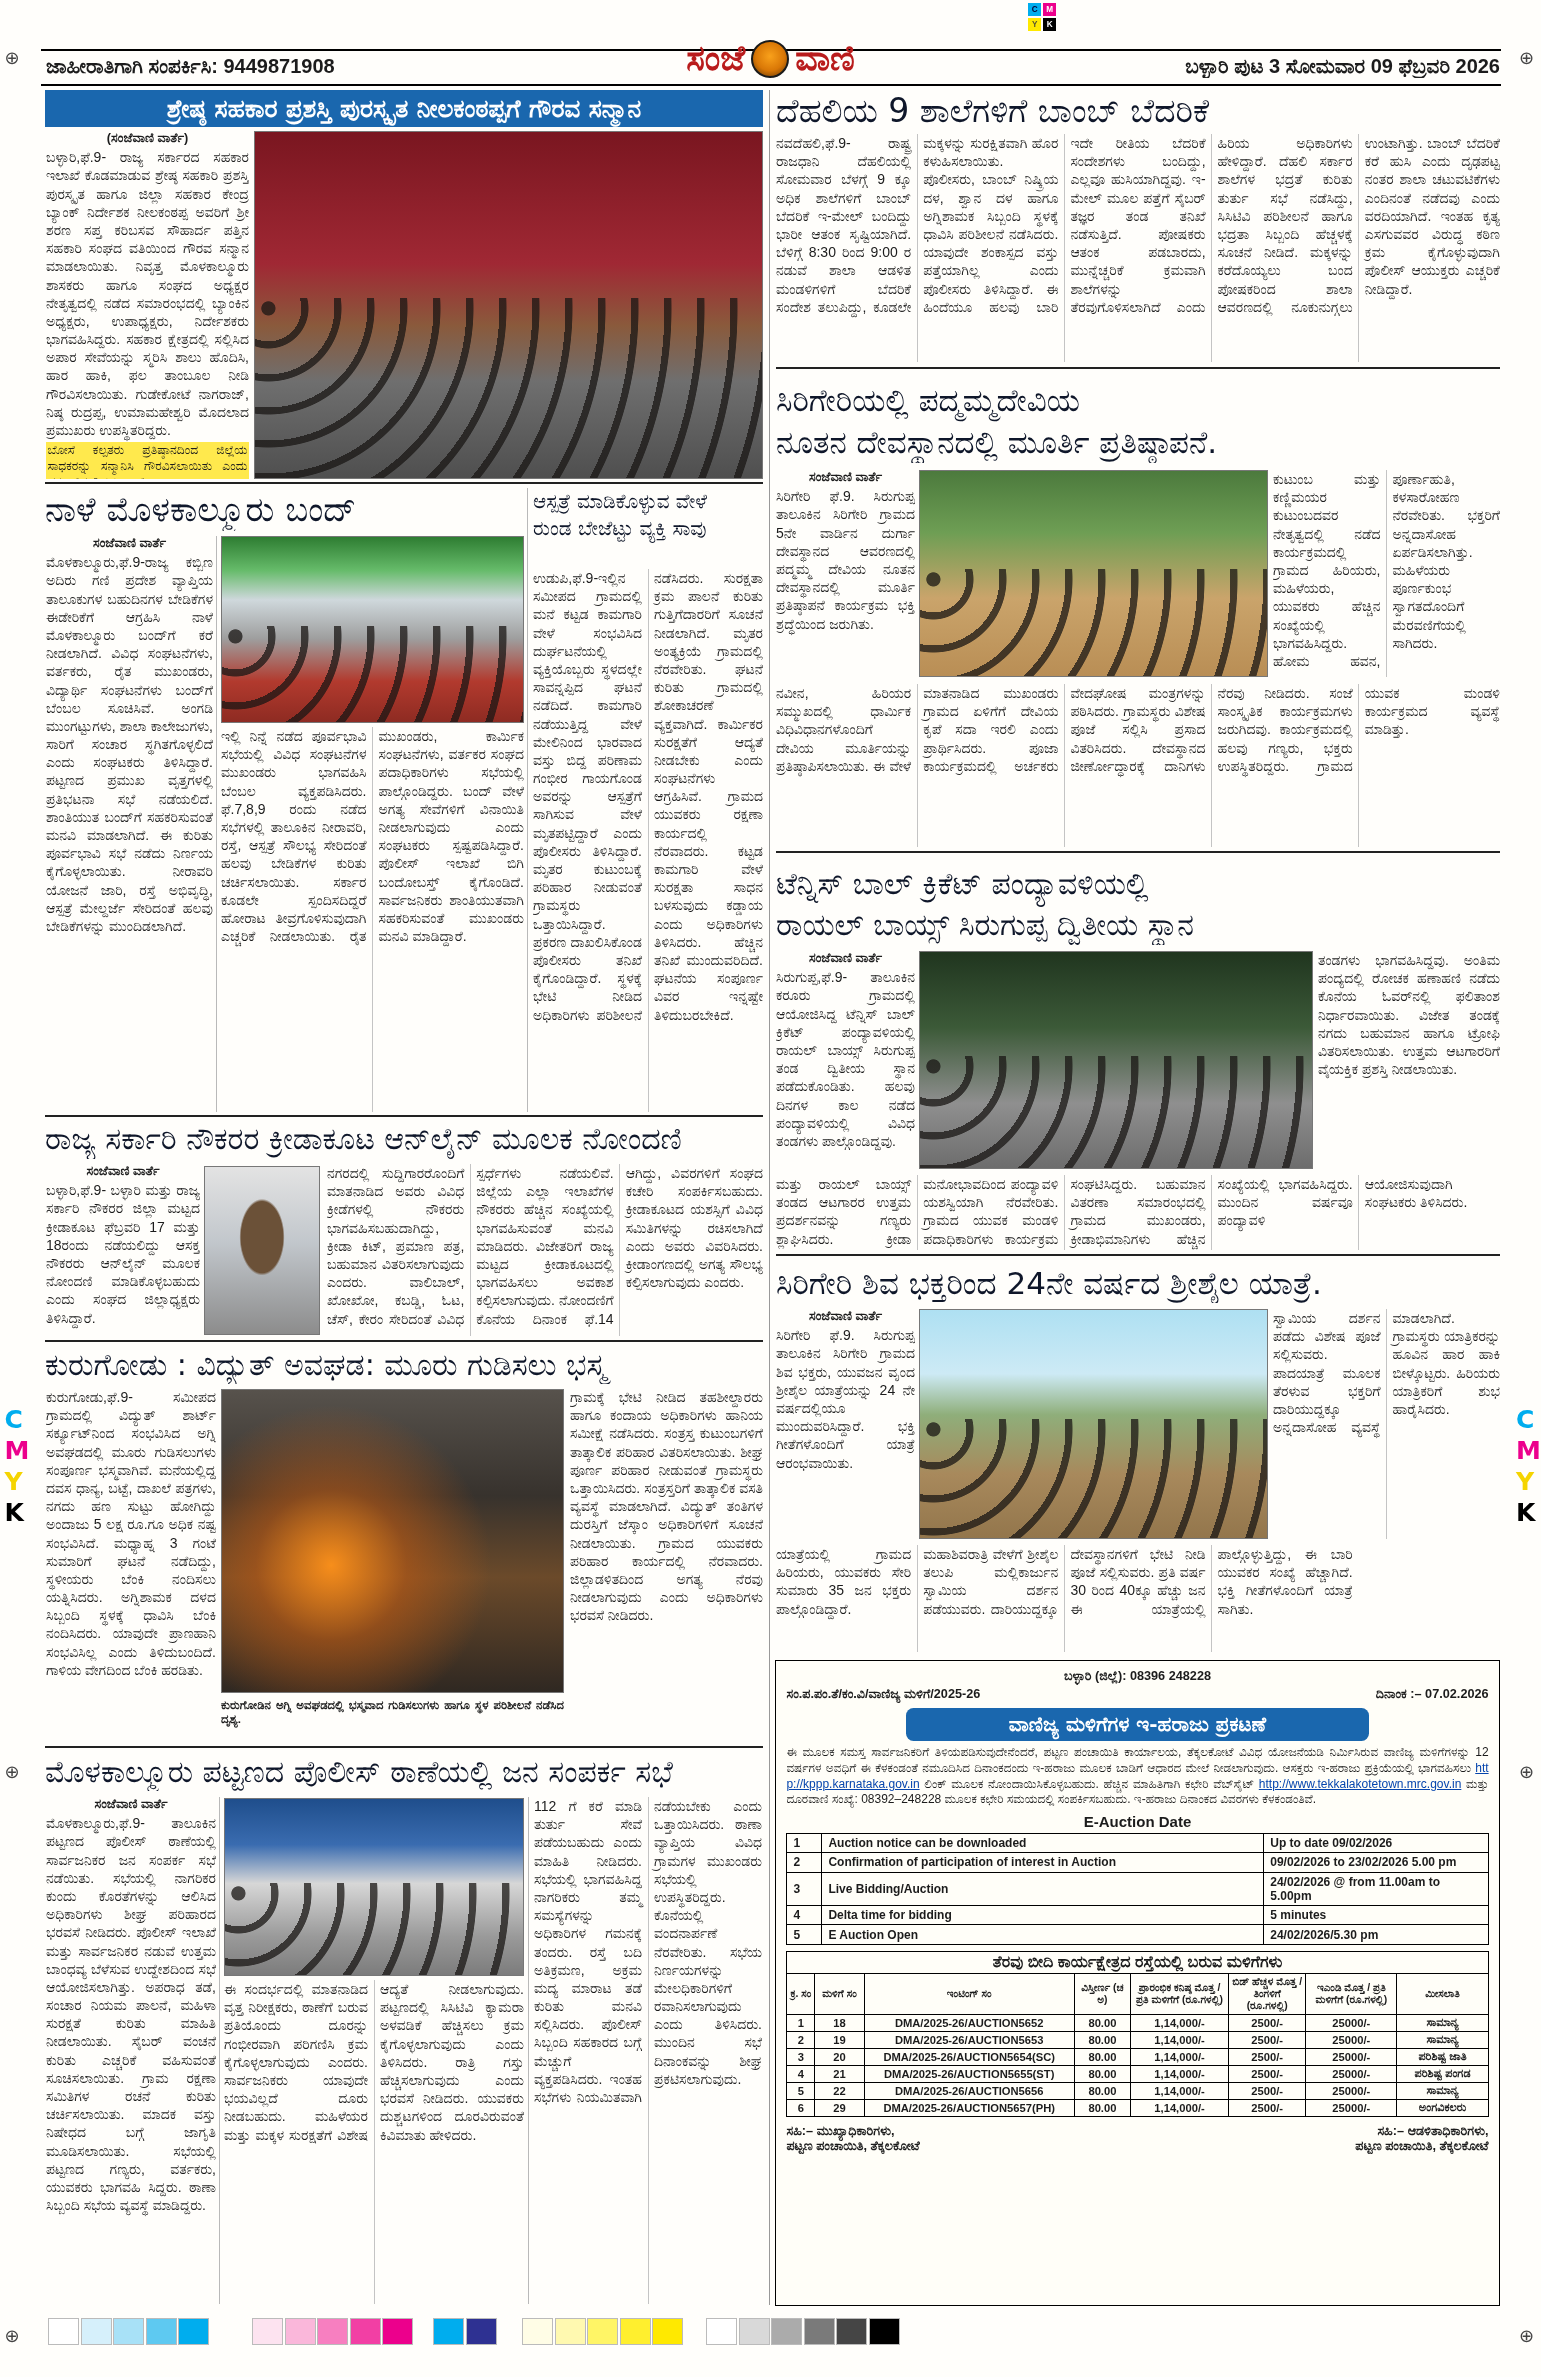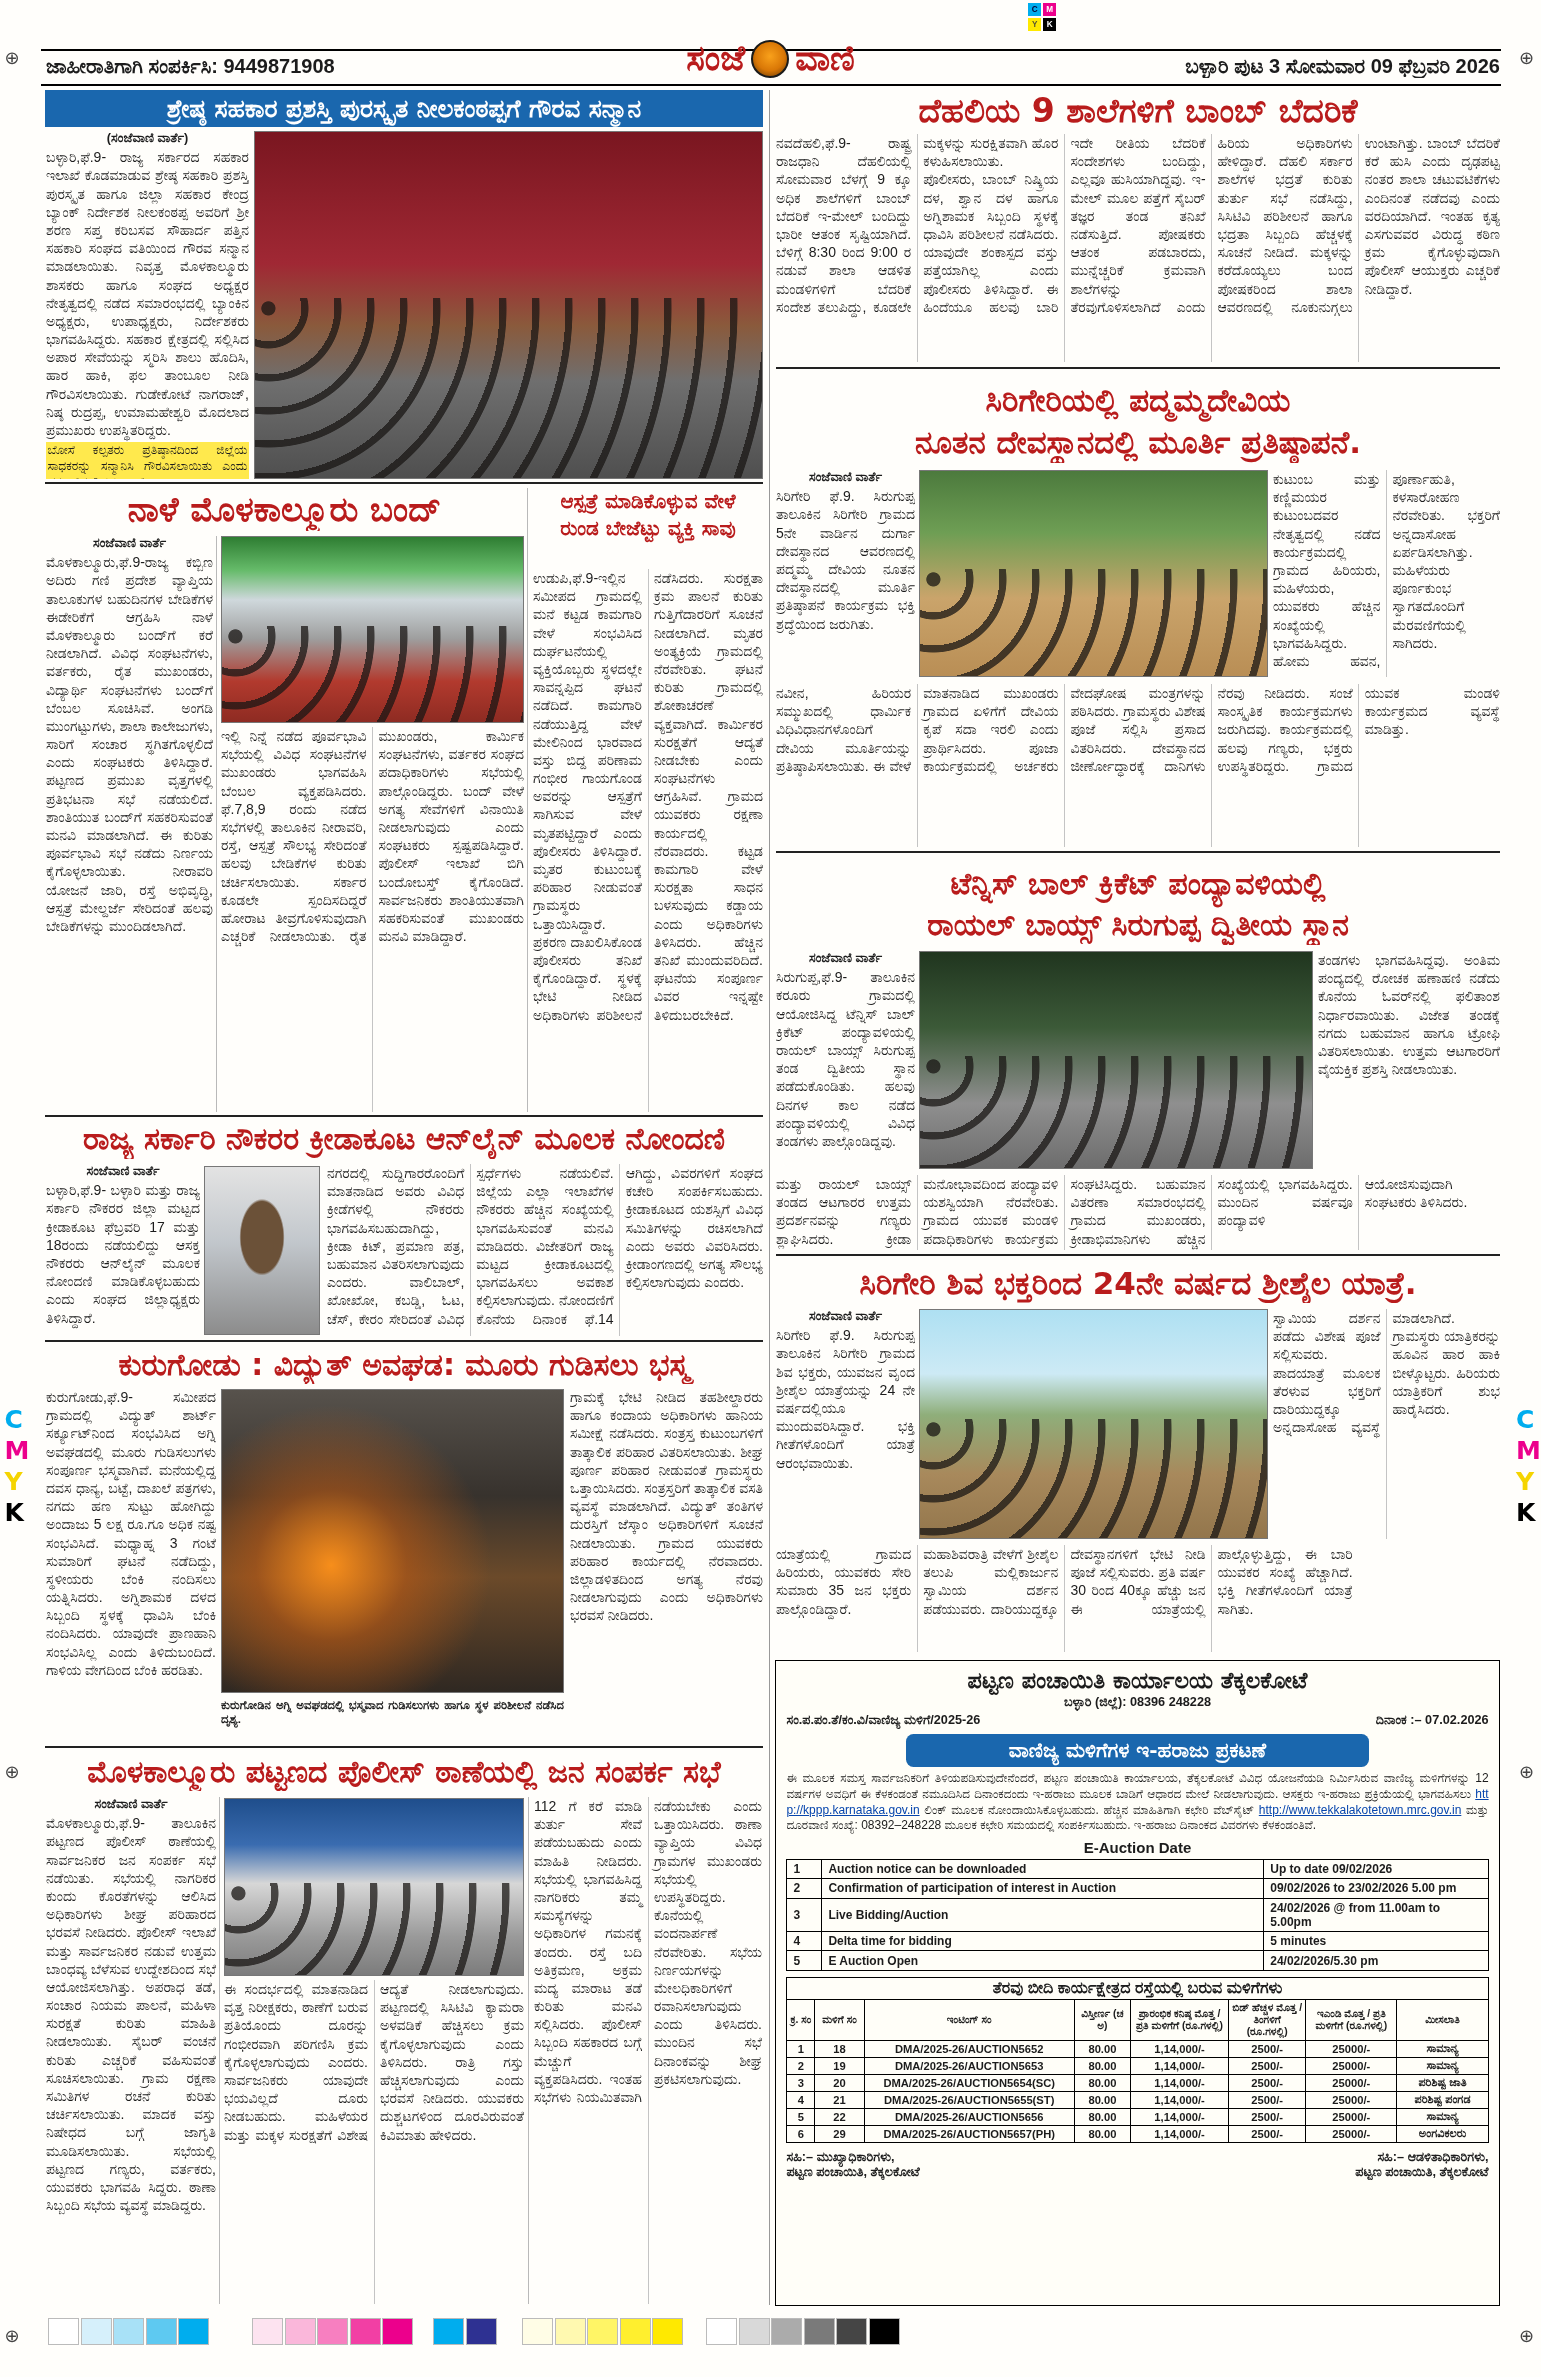--- a/index.html
+++ b/index.html
@@ -10,21 +10,21 @@
   .hrule{position:absolute;height:1.5px;background:#222;}
   .vrule{position:absolute;width:0.7px;background:#b9b9b9;}
   .headrule{position:absolute;height:2.2px;background:#000;}
   .btxt{font-size:14px;line-height:1.3;text-align:justify;word-break:break-word;}
   .byline{font-weight:bold;text-align:center;font-size:12.7px;margin-bottom:2.2px;}
   .cols{column-gap:12px;column-rule:0.7px solid #c4c4c4;}
   .c2{column-count:2}.c3{column-count:3}.c5{column-count:5}
   .block{overflow:hidden;}
   .h-banner{background:#1a67ae;color:#fff;font-weight:bold;font-size:24.6px;text-align:center;
             line-height:37px;font-family:"DejaVu Sans","Liberation Sans",sans-serif;overflow:hidden;}
-  .h-big{font-weight:700;color:#b91c1c;text-align:center;overflow:hidden;
+  .h-big{font-weight:400;color:#0f172a;overflow:hidden;
          font-family:"DejaVu Sans","Liberation Sans",sans-serif;white-space:pre-line;}
   .hl{background:#ffe94d;padding:0.7px 1.5px;margin:3px 0 0 0;font-size:12.3px;line-height:1.3;text-align:justify;}
   .photo{position:absolute;border:0.7px solid #777;box-sizing:border-box;}
   .photo .crowd{position:absolute;left:0;right:0;bottom:0;height:52%;
     background:repeating-radial-gradient(circle at 13.4px 10.4px, rgba(25,22,20,.75) 0 6.7px, rgba(0,0,0,0) 7.5px 33px);}
   .photo-sanmana{background:linear-gradient(180deg,#7a1620 0%,#a02834 38%,#8a5a3c 56%,#6f6f6f 72%,#4f4f4f 100%);}
   .photo-bund{background:linear-gradient(180deg,#2e7d32 0%,#66bb6a 18%,#cfd8dc 34%,#9e9e9e 55%,#b23a2e 78%,#8e2b22 100%);}
   .photo-temple{background:linear-gradient(180deg,#4c7a3d 0%,#6e9e54 30%,#caa46b 62%,#b98e55 100%);}
   .photo-team{background:linear-gradient(180deg,#20351f 0%,#3c5a38 35%,#8f8f8f 70%,#6d6d6d 100%);}
   .photo-portrait{background:radial-gradient(ellipse at 50% 42%,#6b5138 0%,#6b5138 26%,rgba(0,0,0,0) 28%),
@@ -205,21 +205,20 @@
     <div class="byline">ಸಂಜೆವಾಣಿ ವಾರ್ತೆ</div>
     <div class="btxt">ಸಿರಿಗೇರಿ ಫೆ.9. ಸಿರುಗುಪ್ಪ ತಾಲೂಕಿನ ಸಿರಿಗೇರಿ ಗ್ರಾಮದ ಶಿವ ಭಕ್ತರು, ಯುವಜನ ವೃಂದ ಶ್ರೀಶೈಲ ಯಾತ್ರೆಯನ್ನು 24 ನೇ ವರ್ಷದಲ್ಲಿಯೂ ಮುಂದುವರಿಸಿದ್ದಾರೆ. ಭಕ್ತಿ ಗೀತೆಗಳೊಂದಿಗೆ ಯಾತ್ರೆ ಆರಂಭವಾಯಿತು.</div>
   </div>
   <div class="photo photo-yatra" style="left:919px;top:1309px;width:349px;height:230px;">
       <div class="crowd"></div>
     </div>
   <div class="abs block btxt cols c2" style="left:1273px;top:1309px;width:227px;height:230px;">ಸ್ವಾಮಿಯ ದರ್ಶನ ಪಡೆದು ವಿಶೇಷ ಪೂಜೆ ಸಲ್ಲಿಸುವರು. ಪಾದಯಾತ್ರೆ ಮೂಲಕ ತೆರಳುವ ಭಕ್ತರಿಗೆ ದಾರಿಯುದ್ದಕ್ಕೂ ಅನ್ನದಾಸೋಹ ವ್ಯವಸ್ಥೆ ಮಾಡಲಾಗಿದೆ. ಗ್ರಾಮಸ್ಥರು ಯಾತ್ರಿಕರನ್ನು ಹೂವಿನ ಹಾರ ಹಾಕಿ ಬೀಳ್ಕೊಟ್ಟರು. ಹಿರಿಯರು ಯಾತ್ರಿಕರಿಗೆ ಶುಭ ಹಾರೈಸಿದರು.</div>
   <div class="abs block btxt cols c5" style="left:776px;top:1545px;width:724px;height:107px;">ಯಾತ್ರೆಯಲ್ಲಿ ಗ್ರಾಮದ ಹಿರಿಯರು, ಯುವಕರು ಸೇರಿ ಸುಮಾರು 35 ಜನ ಭಕ್ತರು ಪಾಲ್ಗೊಂಡಿದ್ದಾರೆ. ಮಹಾಶಿವರಾತ್ರಿ ವೇಳೆಗೆ ಶ್ರೀಶೈಲ ತಲುಪಿ ಮಲ್ಲಿಕಾರ್ಜುನ ಸ್ವಾಮಿಯ ದರ್ಶನ ಪಡೆಯುವರು. ದಾರಿಯುದ್ದಕ್ಕೂ ದೇವಸ್ಥಾನಗಳಿಗೆ ಭೇಟಿ ನೀಡಿ ಪೂಜೆ ಸಲ್ಲಿಸುವರು. ಪ್ರತಿ ವರ್ಷ 30 ರಿಂದ 40ಕ್ಕೂ ಹೆಚ್ಚು ಜನ ಈ ಯಾತ್ರೆಯಲ್ಲಿ ಪಾಲ್ಗೊಳ್ಳುತ್ತಿದ್ದು, ಈ ಬಾರಿ ಯುವಕರ ಸಂಖ್ಯೆ ಹೆಚ್ಚಾಗಿದೆ. ಭಕ್ತಿ ಗೀತೆಗಳೊಂದಿಗೆ ಯಾತ್ರೆ ಸಾಗಿತು.</div>
 
   <div class="notice" style="left:775px;top:1660px;width:725px;height:646px;">
-    <div class="ntitle">ಪಟ್ಟಣ ಪಂಚಾಯಿತಿ ಕಾರ್ಯಾಲಯ ತೆಕ್ಕಲಕೋಟೆ</div>
     <div class="nphone">ಬಳ್ಳಾರಿ (ಜಿಲ್ಲೆ): 08396 248228</div>
     <div class="nref">
       <span>ಸಂ.ಪ.ಪಂ.ತೆ/ಕಂ.ವಿ/ವಾಣಿಜ್ಯ ಮಳಿಗೆ/2025-26</span>
       <span>ದಿನಾಂಕ :– 07.02.2026</span>
     </div>
     <div class="nbanner">ವಾಣಿಜ್ಯ ಮಳಿಗೆಗಳ ಇ-ಹರಾಜು ಪ್ರಕಟಣೆ</div>
     <p class="npara">
       <span>ಈ ಮೂಲಕ ಸಮಸ್ತ ಸಾರ್ವಜನಿಕರಿಗೆ ತಿಳಿಯಪಡಿಸುವುದೇನೆಂದರೆ, ಪಟ್ಟಣ ಪಂಚಾಯಿತಿ ಕಾರ್ಯಾಲಯ, ತೆಕ್ಕಲಕೋಟೆ ವಿವಿಧ ಯೋಜನೆಯಡಿ ನಿರ್ಮಿಸಿರುವ ವಾಣಿಜ್ಯ ಮಳಿಗೆಗಳನ್ನು 12 ವರ್ಷಗಳ ಅವಧಿಗೆ ಈ ಕೆಳಕಂಡಂತೆ ನಮೂದಿಸಿದ ದಿನಾಂಕದಂದು ಇ-ಹರಾಜು ಮೂಲಕ ಬಾಡಿಗೆ ಆಧಾರದ ಮೇಲೆ ನೀಡಲಾಗುವುದು. ಆಸಕ್ತರು ಇ-ಹರಾಜು ಪ್ರಕ್ರಿಯೆಯಲ್ಲಿ ಭಾಗವಹಿಸಲು</span>
       <a class="nlink" href="#">http://kppp.karnataka.gov.in</a>
       <span>ಲಿಂಕ್ ಮೂಲಕ ನೋಂದಾಯಿಸಿಕೊಳ್ಳಬಹುದು. ಹೆಚ್ಚಿನ ಮಾಹಿತಿಗಾಗಿ ಕಛೇರಿ ವೆಬ್‌ಸೈಟ್</span>

